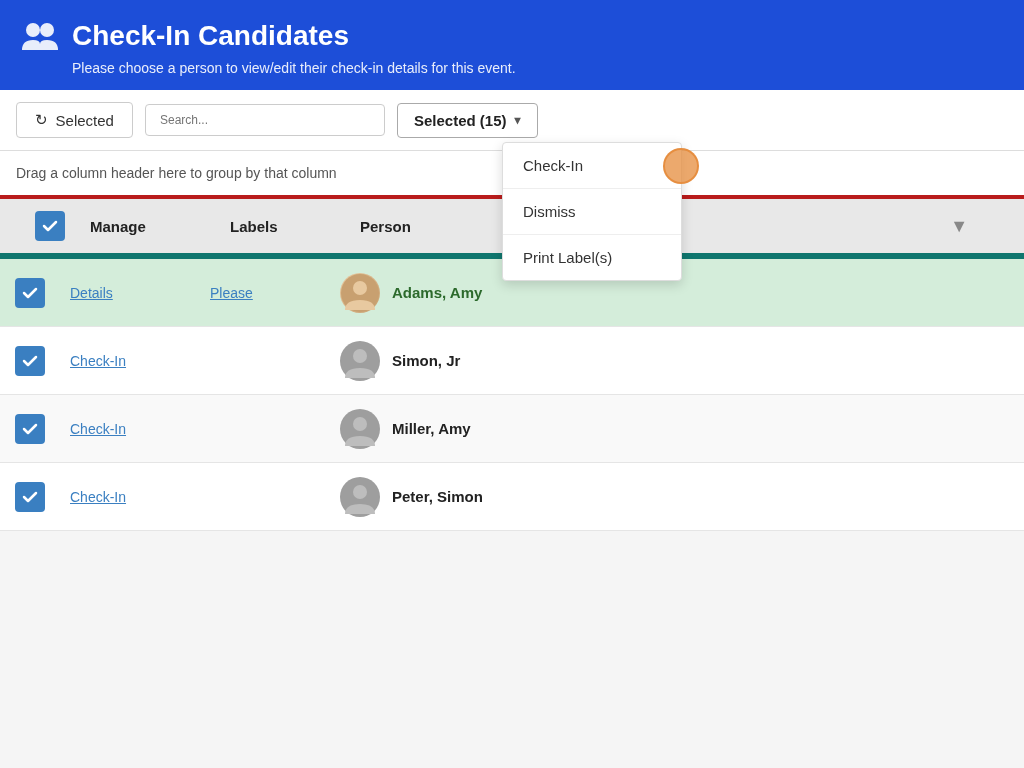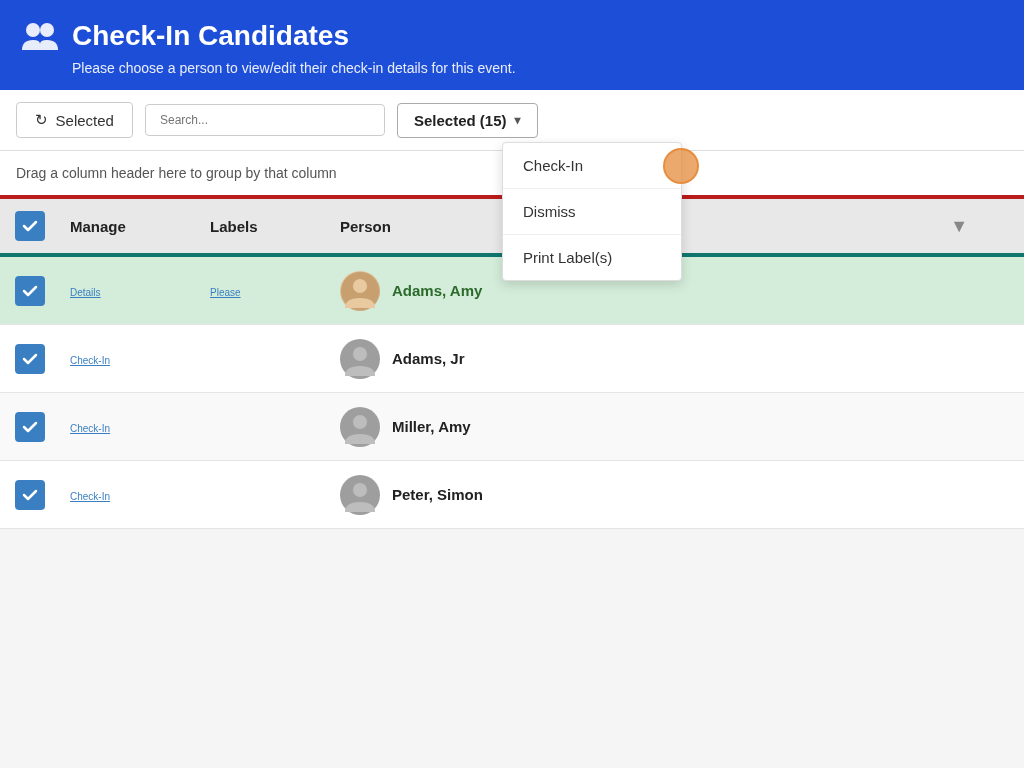--- a/index.html
+++ b/index.html
@@ -127,22 +127,23 @@
     }
 
     
     .table-wrapper {
       background: white;
     }
     .table-header {
       display: grid;
       grid-template-columns: 60px 140px 130px 1fr 40px;
       background: #e8e8e8;
-      border-bottom: 4px solid #0f766e;
-      align-items: center;
+      border-bottom: 6px solid #0f766e;
+      align-items: center;
+      padding-left: 20px;
     }
     .th {
       padding: 12px 10px;
       font-size: 15px;
       font-weight: 700;
       color: #222;
     }
     .th-check {
       display: flex;
       align-items: center;
@@ -179,21 +180,21 @@
       align-items: center;
       justify-content: center;
       padding: 10px;
     }
     .cell-action {
       padding: 0 10px;
     }
     .cell-action a {
       color: #3a7fc1;
       text-decoration: underline;
-      font-size: 10px;
+      font-size: 14px;
       cursor: pointer;
     }
     .cell-person {
       display: flex;
       align-items: center;
       gap: 12px;
       padding: 10px;
     }
     .person-name {
       font-size: 15px;
@@ -331,21 +332,21 @@
       <span></span>
     </div>
     <div class="cell-person">
       <div class="avatar-default">
         <svg width="38" height="38" viewBox="0 0 38 38">
           <circle cx="19" cy="19" r="19" fill="#9e9e9e"></circle>
           <circle cx="19" cy="14" r="7" fill="#bdbdbd"></circle>
           <path d="M4 36 Q4 26 19 26 Q34 26 34 36" fill="#bdbdbd"></path>
         </svg>
       </div>
-      <span class="person-name-default">Adams, Jr</span>
+      <span class="person-name-default">Simon, Jr</span>
     </div>
   </div>
 
   <div class="table-row even-row">
     <div class="cell-check">
       <div class="checkbox-blue">
         <svg viewBox="0 0 18 18" fill="none">
           <polyline points="3,9 7,13 15,5" stroke="white" stroke-width="2.5" stroke-linecap="round" stroke-linejoin="round"></polyline>
         </svg>
       </div>

